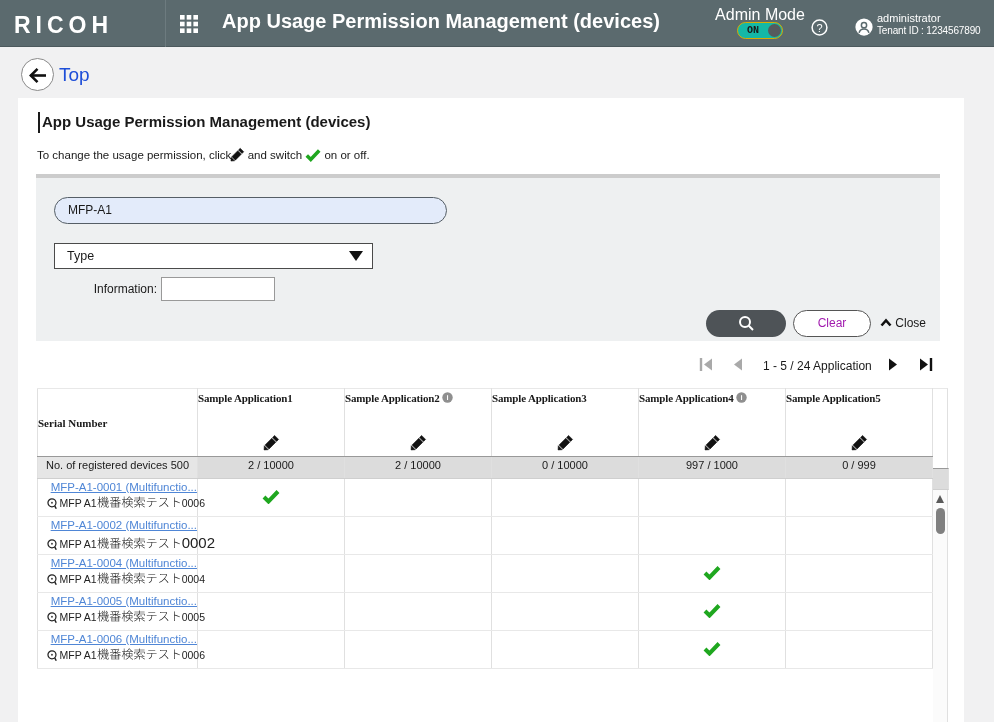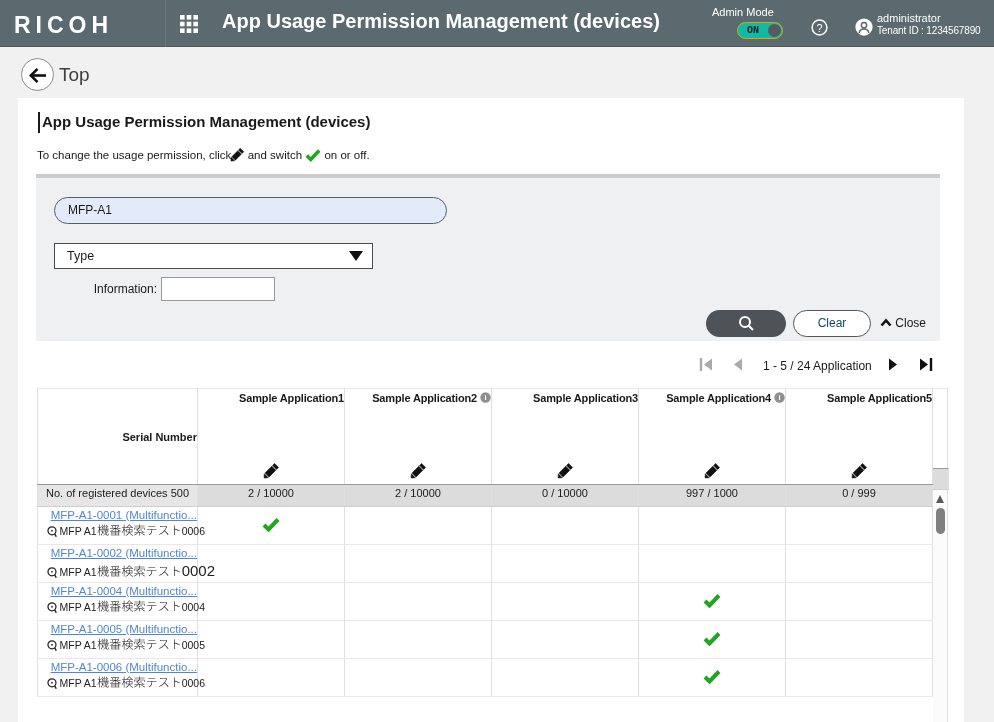--- a/index.html
+++ b/index.html
@@ -6,61 +6,61 @@
 html,body { width:994px; height:722px; overflow:hidden; }
 body { font-family:"Liberation Sans", sans-serif; background:#f1f1f2; position:relative; }
 .abs { position:absolute; }
 
 
 .header { position:absolute; left:0; top:0; width:994px; height:47px; background:#5b6a6e; border-bottom:1px solid #4c595d; }
 .ricoh { position:absolute; left:14px; top:12px; color:#fff; font-weight:bold; font-size:23px; letter-spacing:5px; }
 .hdiv { position:absolute; left:165px; top:0; width:1px; height:47px; background:#6d7b7f; }
 .gridicon { position:absolute; left:180px; top:15px; width:18px; height:18px; }
 .htitle { position:absolute; left:222px; top:10px; color:#fff; font-weight:bold; font-size:20px; }
-.adminlabel { position:absolute; left:712px; top:6px; width:96px; text-align:left; color:#fff; font-size:11px; }
+.adminlabel { position:absolute; left:712px; top:6px; width:96px; text-align:center; color:#fff; font-size:16px; }
 .toggle { position:absolute; left:737px; top:22px; width:46px; height:17px; background:#14b8a6; border-radius:9px; border:1px solid #d8ad00;font-family:Liberation Mono, monospace; }
 .toggle .on { position:absolute; left:9px; top:2px; font-size:10px; font-weight:bold; color:#1a1a1a; }
 .toggle .knob { position:absolute; right:1px; top:1px; width:13px; height:13px; border-radius:50%; background:#555b5e; }
 .helpicon { position:absolute; left:811px; top:19px; }
 .usericon { position:absolute; left:855px; top:18px; }
 .usertext { position:absolute; left:877px; top:13px; width:130px; white-space:nowrap; color:#fff; font-size:10.5px; line-height:10px; }
 .usertext .l1 { font-size:11px; margin-bottom:0px; }
 .usertext .l2 { font-size:11px; }
 
 
 .backbtn { position:absolute; left:21px; top:58px; width:33px; height:33px; border-radius:50%; background:#fff; border:1px solid #8a8a8a; }
-.toptext { position:absolute; left:59px; top:64px; font-size:19px; color:#404040; }
+.toptext { position:absolute; left:59px; top:64px; font-size:19px; color:#1d4ed8; }
 
 
 .card { position:absolute; left:18px; top:98px; width:946px; height:624px; background:#fff; }
 .ptitle { position:absolute; left:42px; top:113px; font-size:15px; font-weight:bold; color:#1a1a1a; }
 .pbar { position:absolute; left:38px; top:112px; width:2px; height:21px; background:#1a1a1a; }
 .instr { position:absolute; left:37px; top:147px; font-size:11.5px; color:#1a1a1a; }
 .instr svg { vertical-align:-3px; }
 
 
 .topdivider { position:absolute; left:36px; top:174px; width:904px; height:4px; background:#cccccc; }
 .panel { position:absolute; left:36px; top:178px; width:904px; height:163px; background:#eef0f1; }
 .pillinput { position:absolute; left:54px; top:197px; width:393px; height:27px; border-radius:14px; background:#e3ebfa; border:1px solid #555e66; font-size:12px; color:#1a1a1a; line-height:25px; padding-left:13px; }
 .select { position:absolute; left:54px; top:243px; width:319px; height:26px; background:#fff; border:1px solid #4a4a4a; font-size:12.5px; color:#1a1a1a; line-height:24px; padding-left:12px; }
 .select .arr { position:absolute; right:9px; top:7px; width:0; height:0; border-left:7px solid transparent; border-right:7px solid transparent; border-top:10px solid #111; }
 .infolabel { position:absolute; left:0px; top:282px; width:157px; text-align:right; font-size:12px; color:#1a1a1a; }
 .infoinput { position:absolute; left:161px; top:277px; width:114px; height:24px; background:#fff; border:1px solid #999; }
 .searchbtn { position:absolute; left:706px; top:310px; width:80px; height:27px; border-radius:14px; background:#4e5357; }
-.clearbtn { position:absolute; left:793px; top:310px; width:78px; height:27px; border-radius:14px; background:#fff; border:1px solid #555; font-size:12px; color:#0c4a6e; text-align:center; line-height:25px; }
+.clearbtn { position:absolute; left:793px; top:310px; width:78px; height:27px; border-radius:14px; background:#fff; border:1px solid #555; font-size:12px; color:#a21caf; text-align:center; line-height:25px; }
 .closelink { position:absolute; left:880px; top:316px; font-size:12px; color:#1a1a1a; }
 .pagtext { position:absolute; left:763px; top:359px; font-size:12px; color:#1a1a1a; }
 
 
 .table { position:absolute; left:37px; top:388px; width:911px; }
 table.t { border-collapse:collapse; table-layout:fixed; width:896px; font-size:11px; color:#1a1a1a; }
 table.t col.c0 { width:160px; }
 table.t col.ca { width:147px; }
 table.t td, table.t th { border-left:1px solid #e0e0e0; border-right:1px solid #e0e0e0; padding:0; }
-tr.hrow th { height:96px; vertical-align:top; text-align:right; font-weight:bold; font-size:11px; border-top:1px solid #e8e8e8; border-bottom:1px solid #999; position:relative; background:#fff; }
+tr.hrow th { height:68px; vertical-align:top; text-align:left; font-weight:bold; font-size:11px; border-top:1px solid #e8e8e8; border-bottom:1px solid #999; position:relative; background:#fff;font-family:Liberation Serif, serif; }
 tr.hrow th .appname { margin-top:3px; letter-spacing:-0.15px; }
 tr.hrow th .pencil { position:absolute; bottom:5px; left:50%; margin-left:-8.5px; }
 tr.regrow td { height:22px; background:#dcdcdc; text-align:center; font-size:11px; border-bottom:1px solid #cfcfcf; padding-bottom:5px; }
 tr.regrow td.first { background:#e6e6e6;margin-top:32px; }
 tr.drow td { height:38px; border-bottom:1px solid #e8e8e8; text-align:center; vertical-align:middle; background:#fff; }
 tr.drow td.serial { text-align:right; padding:2px 0 0 7px; vertical-align:top; }
 .lnk { color:#4f86d6; text-decoration:underline; font-size:11.5px; }
 .jpline { margin-top:3px; white-space:nowrap; color:#222; }
 .jpline svg { vertical-align:-1px; }
 

